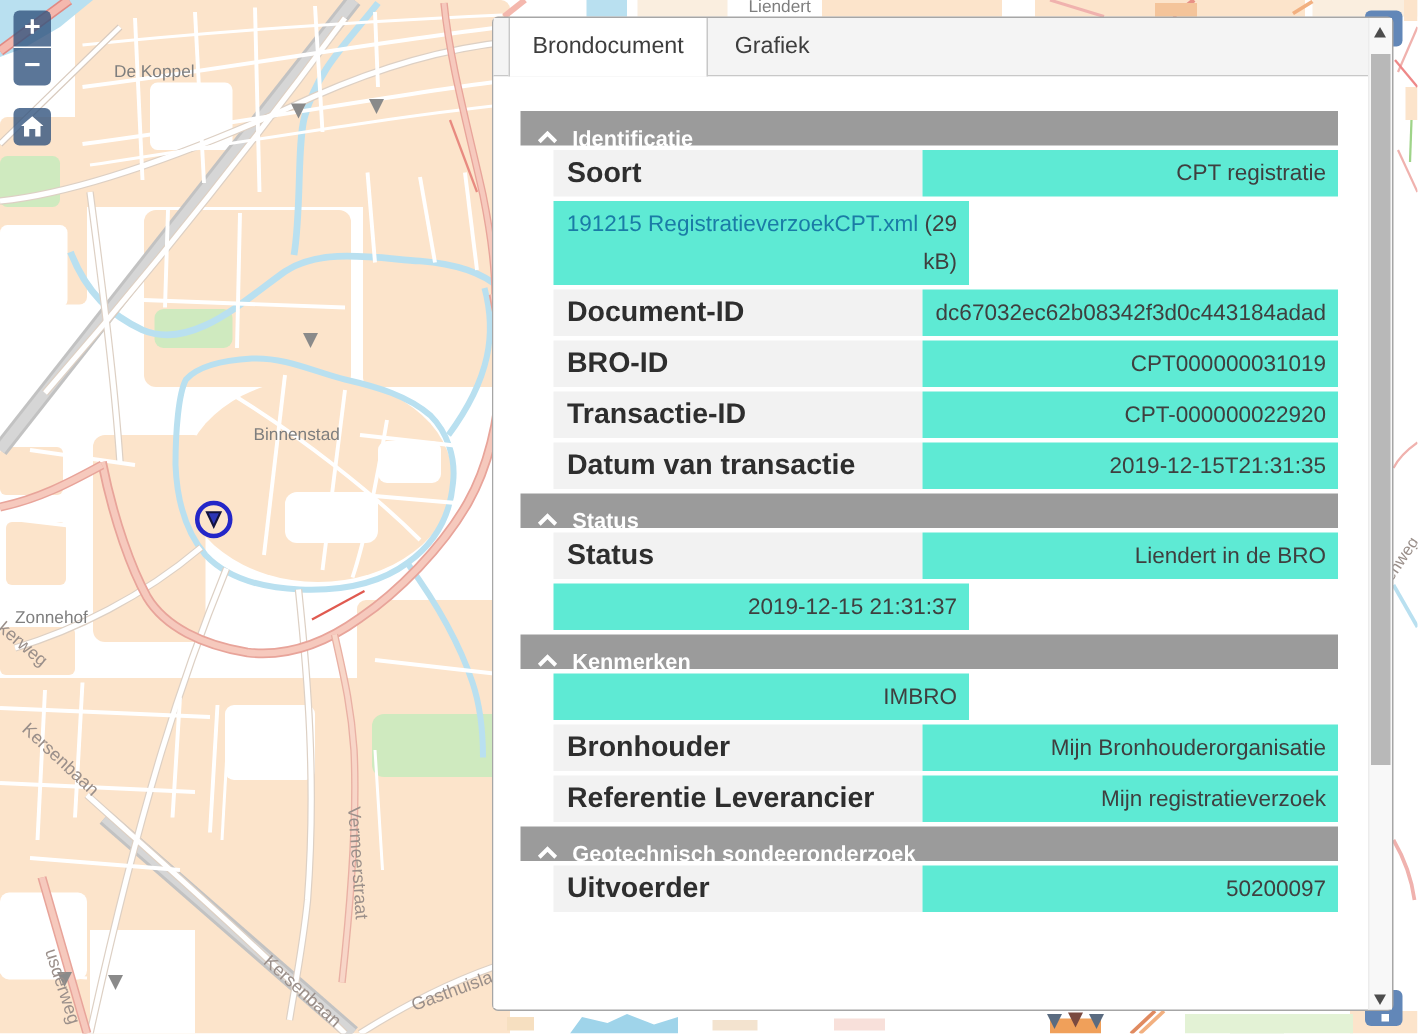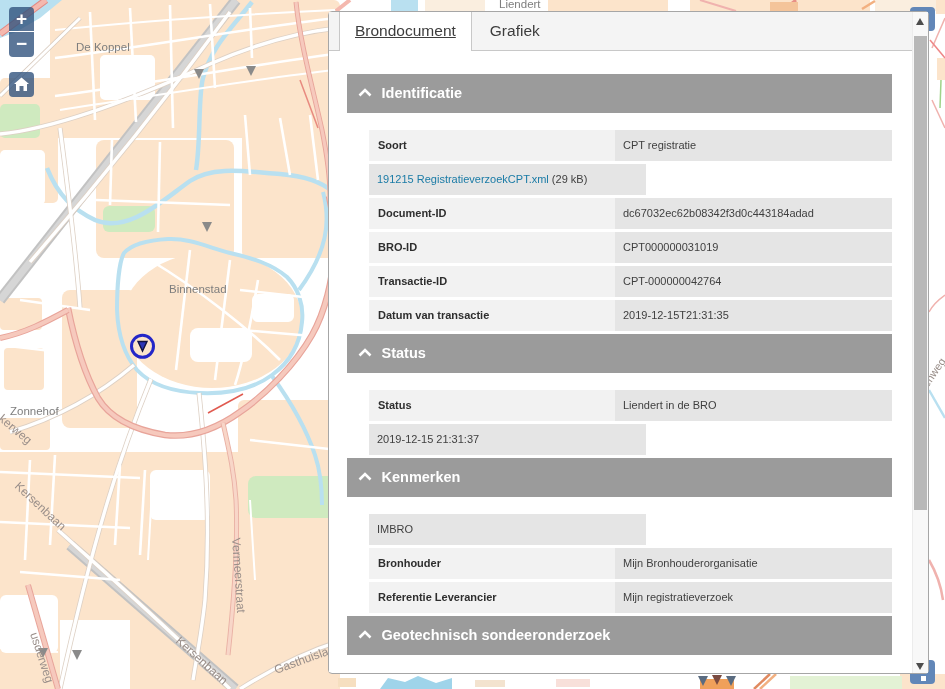--- a/index.html
+++ b/index.html
@@ -11,29 +11,29 @@
 #zoomctl .zb.plus{border-bottom:1px solid #fff;height:24px;}
 #homebtn{left:9px;top:72px;width:25px;height:25px;text-align:center;}
 .bluecorner{position:absolute;width:25px;height:24px;background:#6287b8;border-radius:4px;}
 #bc1{left:910px;top:7px;}
 #bc2{left:910px;top:660px;}
 #bc2 .notch{position:absolute;left:11px;top:16px;width:5px;height:5px;background:#fff;}
 
 #panel{position:absolute;left:328px;top:11px;width:601px;height:663px;background:#fff;border:1px solid #a6a6a6;border-radius:4px;box-sizing:border-box;}
 #tabbar{position:absolute;left:0;top:0;width:583px;height:38px;background:#f4f4f4;border-bottom:1px solid #c8c8c8;padding-left:10px;box-sizing:content-box;white-space:nowrap;}
 .tab{display:inline-block;vertical-align:top;font-size:15.5px;color:#3d3d3d;}
-.tab.active{background:#fff;border-left:1px solid #c8c8c8;border-right:1px solid #c8c8c8;height:39px;line-height:38px;padding:0 15px;position:relative;z-index:2;text-decoration:underline;}
+.tab.active{background:#fff;border-left:1px solid #c8c8c8;border-right:1px solid #c8c8c8;height:39px;line-height:38px;padding:0 15px;position:relative;z-index:2;}
 .tab.idle{height:38px;line-height:38px;padding:0 18px;}
 #content{position:absolute;left:0;top:39px;width:583px;height:621px;background:#fff;padding:23px 20px 0 17.5px;box-sizing:border-box;overflow:hidden;}
-.sech{height:39px;background:#9b9b9b;margin-bottom:17px;color:#fff;font-weight:bold;font-size:14.5px;line-height:39px;padding-left:11px;}
+.sech{height:23px;background:#9b9b9b;margin-bottom:3px;color:#fff;font-weight:bold;font-size:14.5px;line-height:39px;padding-left:11px;}
 .sech svg{vertical-align:middle;margin-right:10px;margin-top:-3px;}
 .rows{margin-left:22px;}
 .row{display:flex;margin-bottom:3px;}
-.row .lb{width:246px;background:#f2f2f2;font-weight:bold;font-size:11px;color:#2e2e2e;padding:3px 8px 3px 9.5px;line-height:25px;box-sizing:border-box;}
-.row .vl{width:277.5px;background:#e5e5e5;font-size:11px;color:#3f3f3f;padding:3px 8px 3px 8.5px;line-height:25px;box-sizing:border-box;word-wrap:break-word;}
+.row .lb{width:246px;background:#f2f2f2;font-weight:bold;font-size:19px;color:#2e2e2e;padding:3px 8px 3px 9.5px;line-height:25px;box-sizing:border-box;}
+.row .vl{width:277.5px;background:#5eead4;font-size:15px;color:#3f3f3f;padding:3px 8px 3px 8.5px;line-height:25px;box-sizing:border-box;word-wrap:break-word;text-align:right;}
 a.lnk{color:#1a7ba6;text-decoration:none;}
 
 #sbar{position:absolute;right:0;top:0;width:16px;height:661px;background:#f8f8f8;border-left:1px solid #ececec;box-sizing:border-box;}
 #sbar .up{position:absolute;left:3px;top:6px;width:0;height:0;border-left:4.5px solid transparent;border-right:4.5px solid transparent;border-bottom:7px solid #4d4d4d;}
 #sbar .dn{position:absolute;left:3px;bottom:3px;width:0;height:0;border-left:4.5px solid transparent;border-right:4.5px solid transparent;border-top:7px solid #4d4d4d;}
 #sbar .th{position:absolute;left:1px;top:24px;width:13px;height:474px;background:#b8b8b8;}
 </style>
 </head>
 <body>
 <svg id="map" width="945" height="689">
@@ -260,21 +260,21 @@
       <div class="row">
           <div class="lb">Document-ID</div>
           <div class="vl">dc67032ec62b08342f3d0c443184adad</div>
         </div>
       <div class="row">
           <div class="lb">BRO-ID</div>
           <div class="vl">CPT000000031019</div>
         </div>
       <div class="row">
           <div class="lb">Transactie-ID</div>
-          <div class="vl">CPT-000000042764</div>
+          <div class="vl">CPT-000000022920</div>
         </div>
       <div class="row">
           <div class="lb">Datum van transactie</div>
           <div class="vl">2019-12-15T21:31:35</div>
         </div>
     </div>
     <div class="sech"><svg width="14" height="9" viewBox="0 0 14 9">
           <path d="M1.5 7.5 L7 2 L12.5 7.5" fill="none" stroke="#fff" stroke-width="2.6"></path>
         </svg>Status</div>
     <div class="rows">
@@ -298,19 +298,25 @@
           <div class="vl">Mijn Bronhouderorganisatie</div>
         </div>
       <div class="row">
           <div class="lb">Referentie Leverancier</div>
           <div class="vl">Mijn registratieverzoek</div>
         </div>
     </div>
     <div class="sech"><svg width="14" height="9" viewBox="0 0 14 9">
           <path d="M1.5 7.5 L7 2 L12.5 7.5" fill="none" stroke="#fff" stroke-width="2.6"></path>
         </svg>Geotechnisch sondeeronderzoek</div>
+    <div class="rows">
+      <div class="row">
+          <div class="lb">Uitvoerder</div>
+          <div class="vl">50200097</div>
+        </div>
+    </div>
   </div>
   <div id="sbar">
       <div class="up"></div>
       <div class="th"></div>
       <div class="dn"></div>
     </div>
 </div>
 
 </body></html>

